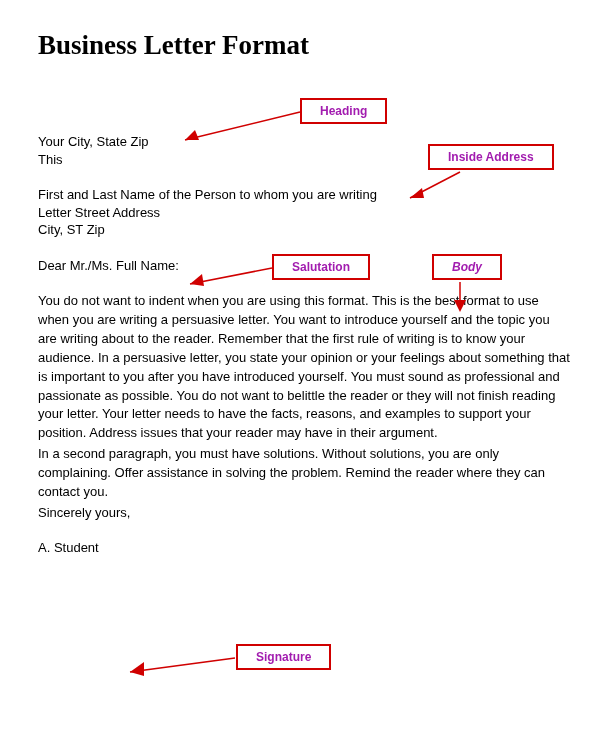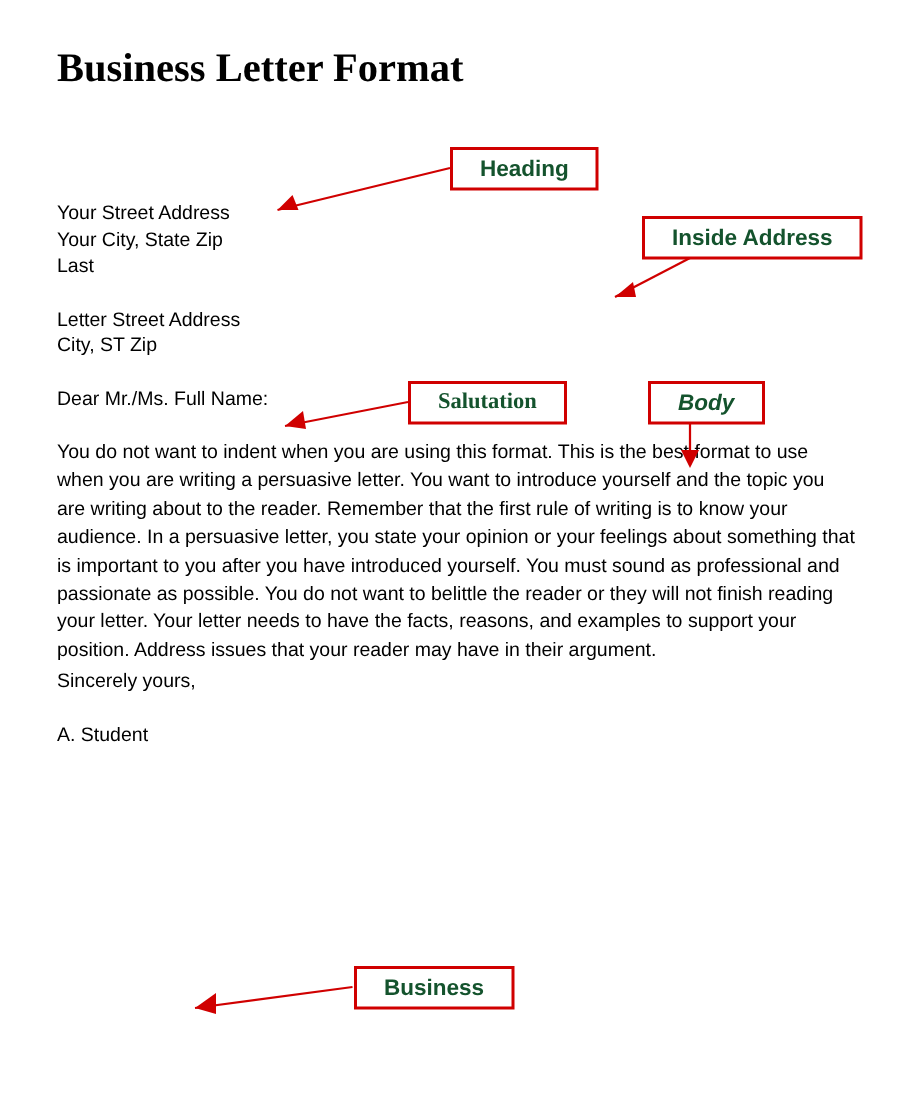--- a/index.html
+++ b/index.html
@@ -20,69 +20,70 @@
       margin-bottom: 72px;
     }
     .line { font-size: 13px; line-height: 1.35; }
     .block { margin-bottom: 18px; }
     .salut-block { margin-bottom: 18px; margin-top: 6px; }
     .body-p { font-size: 13px; line-height: 1.45; margin-bottom: 2px; }
     .sign-block { }
     .label-box {
       position: absolute;
       border: 2px solid #d00000;
-      color: #14532d;
+      color: #a21caf;
       font-weight: bold;
-      font-size: 15px;
+      font-size: 12px;
       padding: 4px 18px;
       background: #fff;
       text-align: center;
     }
     svg.arrow {
       position: absolute;
       overflow: visible;
       pointer-events: none;
     }
     svg.arrow line { stroke: #d00000; stroke-width: 1.5; }
     svg.arrow polygon { fill: #d00000; }
   </style>
 </head>
 <body>
 
 <div class="title">Business Letter Format</div>
 
 <div class="block">
-  <div class="line">Your Street Address</div>
   <div class="line">Your City, State  Zip</div>
-  <div class="line">Last</div>
+  <div class="line">This</div>
 </div>
 
 <div class="block">
+  <div class="line">First and Last Name of the Person to whom you are writing</div>
   <div class="line">Letter Street Address</div>
   <div class="line">City, ST Zip</div>
 </div>
 
 <div class="salut-block">
   <div class="line">Dear Mr./Ms. Full Name:</div>
 </div>
 
 <div>
   <p class="body-p">You do not want to indent when you are using this format.  This is the best format to use when you are writing a persuasive letter.    You want to introduce yourself and the topic you are writing about to the reader.  Remember that the first rule of writing is to know your audience.  In a persuasive letter, you state your opinion or your feelings about something that is important to you after you have introduced yourself.  You must sound as professional and passionate as possible.  You do not want to belittle the reader or they will not finish reading your letter.  Your letter needs to have the facts, reasons, and examples to support your position. Address issues that your reader may have in their argument.</p>
+  <p class="body-p">In a second paragraph, you must have solutions.  Without solutions, you are only complaining. Offer assistance in solving the problem.  Remind the reader where they can contact you.</p>
 </div>
 
 <div class="sign-block">
   <div class="line" style="margin-bottom:18px;">Sincerely yours,</div>
   <div class="line">A. Student</div>
 </div>
 
 <div class="label-box" style="left:300px; top:98px;">Heading</div>
 <div class="label-box" style="left:428px; top:144px;">Inside Address</div>
-<div class="label-box" style="left:272px; top:254px;font-family:Liberation Serif, serif;">Salutation</div>
+<div class="label-box" style="left:272px; top:254px;">Salutation</div>
 <div class="label-box" style="left:432px; top:254px;font-style:italic;">Body</div>
-<div class="label-box" style="left:236px; top:644px;">Business</div>
+<div class="label-box" style="left:236px; top:644px;">Signature</div>
 
 <svg class="arrow" style="left:175px; top:110px; width:130px; height:40px;">
   <line x1="125" y1="2" x2="10" y2="30"></line>
   <polygon points="10,30 20,20 24,30"></polygon>
 </svg>
 
 <svg class="arrow" style="left:400px; top:170px; width:80px; height:40px;">
   <line x1="60" y1="2" x2="10" y2="28"></line>
   <polygon points="10,28 22,18 24,28"></polygon>
 </svg>

